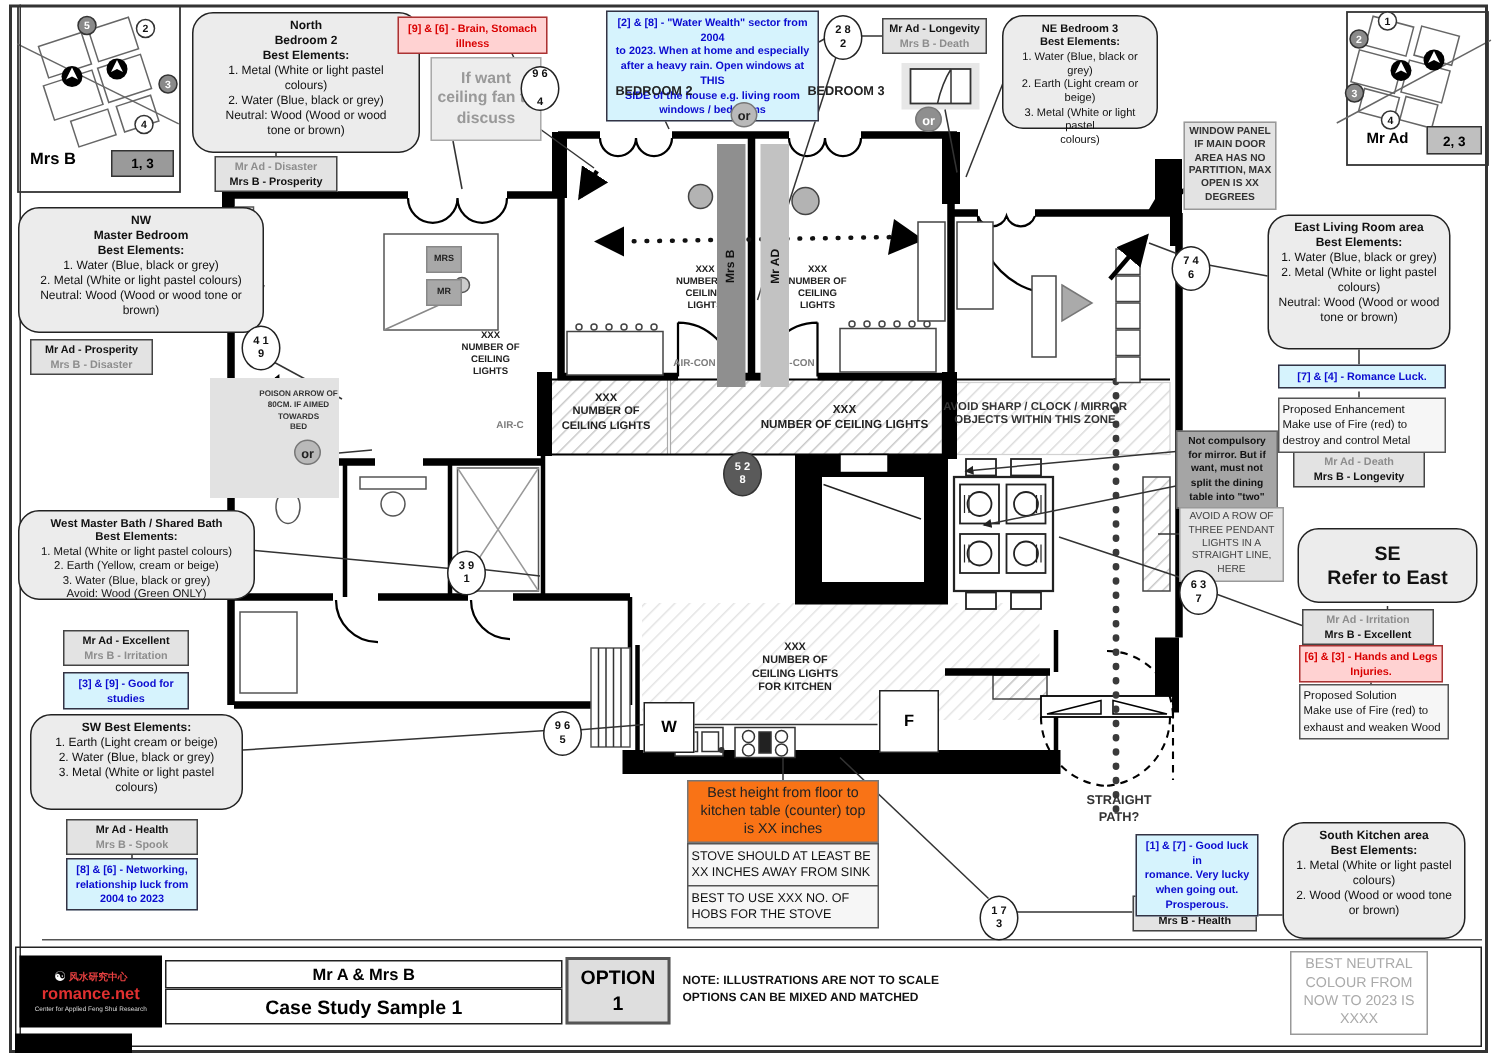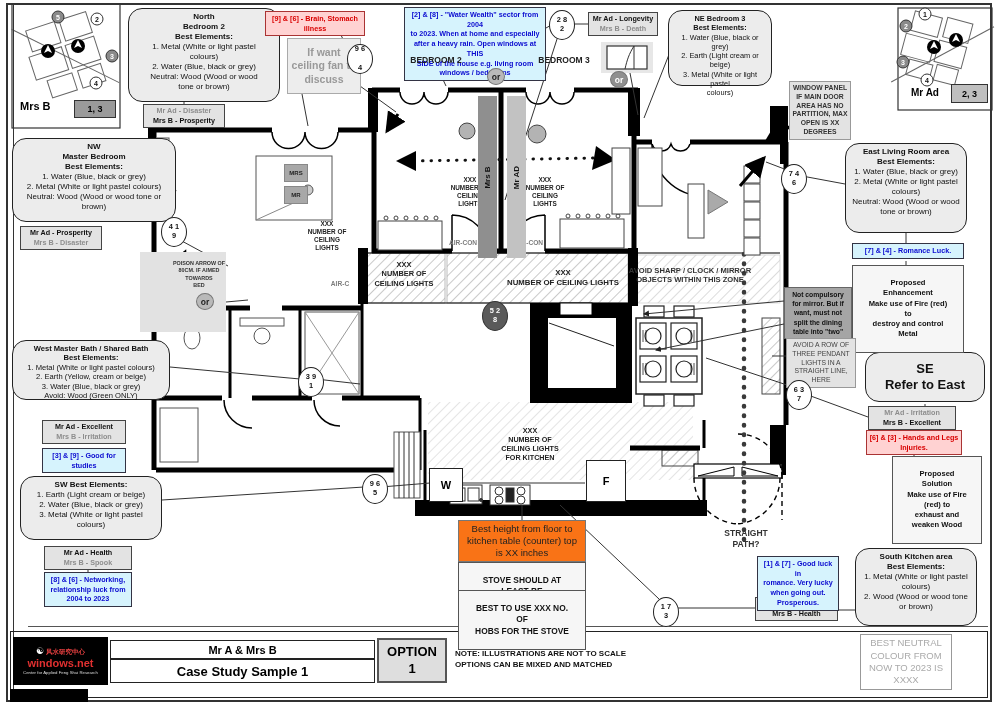--- a/index.html
+++ b/index.html
@@ -9,21 +9,21 @@
   .pre{white-space:pre-line;}
   .border-outer{border:2px solid #333;}
   .abox{background:#ececec;border:1.5px solid #222;border-radius:14px;padding:3px 4px;text-align:center;font-size:8px;line-height:1.25;color:#111;}
   .abox .t{font-weight:bold;}
   .pluck{background:#e3e3e3;border:1.2px solid #444;text-align:center;font-size:7.2px;font-weight:bold;line-height:1.4;padding:1px 2px;}
   .pluck .dim{color:#8d8d8d;display:block;}
   .pluck .strong{color:#111;display:block;}
   .bluenote{background:#d6f3fd;border:1px solid #334;color:#0b0bd0;font-weight:bold;font-size:7.2px;text-align:center;line-height:1.35;padding:2px 2px;}
   .rednote{background:#ffd2d2;border:1px solid #a33;color:#d90000;font-weight:bold;font-size:7.2px;text-align:center;line-height:1.35;padding:2px 2px;}
   .graynote{background:#e3e3e3;border:1px solid #999;color:#333;font-size:6.8px;font-weight:bold;text-align:center;line-height:1.3;padding:2px;}
-  .whitenote{background:#f6f6f6;border:1px solid #555;color:#111;font-weight:bold;font-size:7.6px;text-align:center;line-height:1.35;padding:12px;}
+  .whitenote{background:#f6f6f6;border:1px solid #555;color:#111;font-weight:normal;font-size:7.6px;text-align:left;line-height:1.35;padding:2px;}
   .planlabel{font-size:7px;font-weight:bold;text-align:center;color:#222;line-height:1.25;}
   .dimlabel{color:#7d7d7d;}
   .star{width:26px;height:30px;border:1.4px solid #222;border-radius:50%;background:#fff;font-size:7.4px;font-weight:bold;color:#111;display:flex;flex-direction:column;align-items:center;justify-content:center;line-height:1.15;text-align:center;}
   .star.dark{background:#5a5a5a;border-color:#333;color:#fff;}
   .orbadge{width:18px;height:17px;border-radius:50%;background:#b9b9b9;border:1px solid #777;font-weight:bold;font-size:8.5px;color:#222;display:flex;align-items:center;justify-content:center;}
   .vbar{display:flex;align-items:center;justify-content:center;font-size:8px;font-weight:bold;color:#111;}
   .vbar span{transform:rotate(-90deg);white-space:nowrap;}
   .pillow{background:#a8a8a8;color:#222;font-size:6px;font-weight:bold;display:flex;align-items:center;justify-content:center;border:1px solid #888;}
   .cellbox{background:#fff;border:1.5px solid #222;display:flex;align-items:center;justify-content:center;font-weight:bold;}
   .ftrow{display:flex;align-items:center;justify-content:center;font-weight:bold;background:#fff;border:1.5px solid #222;}
@@ -462,21 +462,21 @@
 for mirror. But if
 want, must not
 split the dining
 table into "two"</div>
   <div class="lay graynote pre" style="left:786px;top:338px;width:70px;font-weight:normal;color:#444;">AVOID A ROW OF
 THREE PENDANT
 LIGHTS IN A
 STRAIGHT LINE, HERE</div>
   <div class="lay rednote pre" style="left:866px;top:430px;width:96px;">[6] &amp; [3] - Hands and Legs
 Injuries.</div>
-  <div class="lay whitenote pre" style="left:892px;top:456px;width:90px;">Proposed Solution
+  <div class="lay whitenote pre" style="left:866px;top:456px;width:100px;">Proposed Solution
 Make use of Fire (red) to
 exhaust and weaken Wood</div>
   <div class="lay bluenote pre" style="left:757px;top:556px;width:82px;">[1] &amp; [7] - Good luck in
 romance. Very lucky
 when going out.
 Prosperous.</div>
   <div class="lay pre" style="left:458px;top:520px;width:128px;background:#f97316;border:1px solid #777;font-size:9.5px;color:#222;text-align:center;line-height:1.25;padding:2px;">Best height from floor to
 kitchen table (counter) top
 is XX inches</div>
   <div class="lay whitenote pre" style="left:458px;top:562px;width:128px;font-size:8.4px;">STOVE SHOULD AT LEAST BE
@@ -580,21 +580,21 @@
   <div class="lay star" style="left:653px;top:597px;">
       <span>1 7</span>
       <span>3</span>
     </div>
 
   <div class="lay" style="left:13px;top:637px;width:95px;height:48px;background:#000;color:#fff;display:flex;flex-direction:column;align-items:center;justify-content:center;line-height:1.2;">
     <div style="display:flex;align-items:center;gap:2px;">
       <span style="font-size:9px;color:#fff;">☯</span>
       <span style="font-size:6.5px;color:#e84040;font-weight:bold;">风水研究中心</span>
     </div>
-    <div style="font-size:11px;font-weight:bold;color:#e03030;">windows.net</div>
+    <div style="font-size:11px;font-weight:bold;color:#e03030;">romance.net</div>
     <div style="font-size:4.3px;color:#ddd;">Center for Applied Feng Shui Research</div>
   </div>
   <div class="lay ftrow" style="left:110px;top:640px;width:265px;height:19px;font-size:11px;">
       <span>Mr A &amp; Mrs B</span>
     </div>
   <div class="lay ftrow" style="left:110px;top:659px;width:265px;height:24px;font-size:13px;">
       <span>Case Study Sample 1</span>
     </div>
   <div class="lay" style="left:377px;top:638px;width:70px;height:45px;background:#dedede;border:2px solid #555;display:flex;flex-direction:column;align-items:center;justify-content:center;font-weight:bold;font-size:13px;line-height:1.25;">
     <span>OPTION</span>

